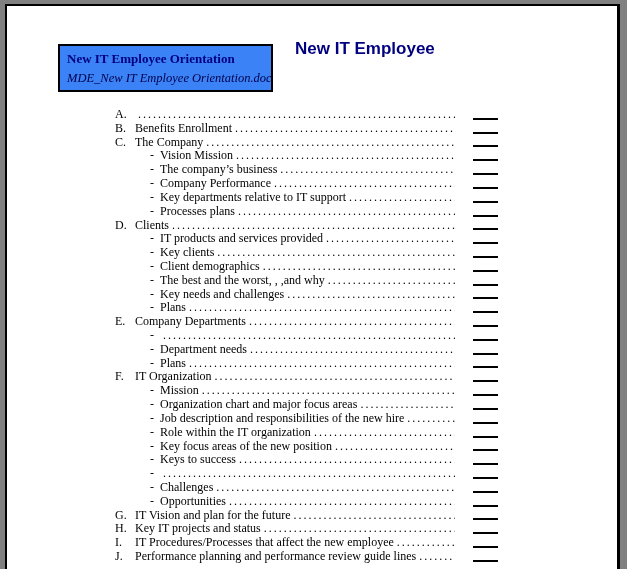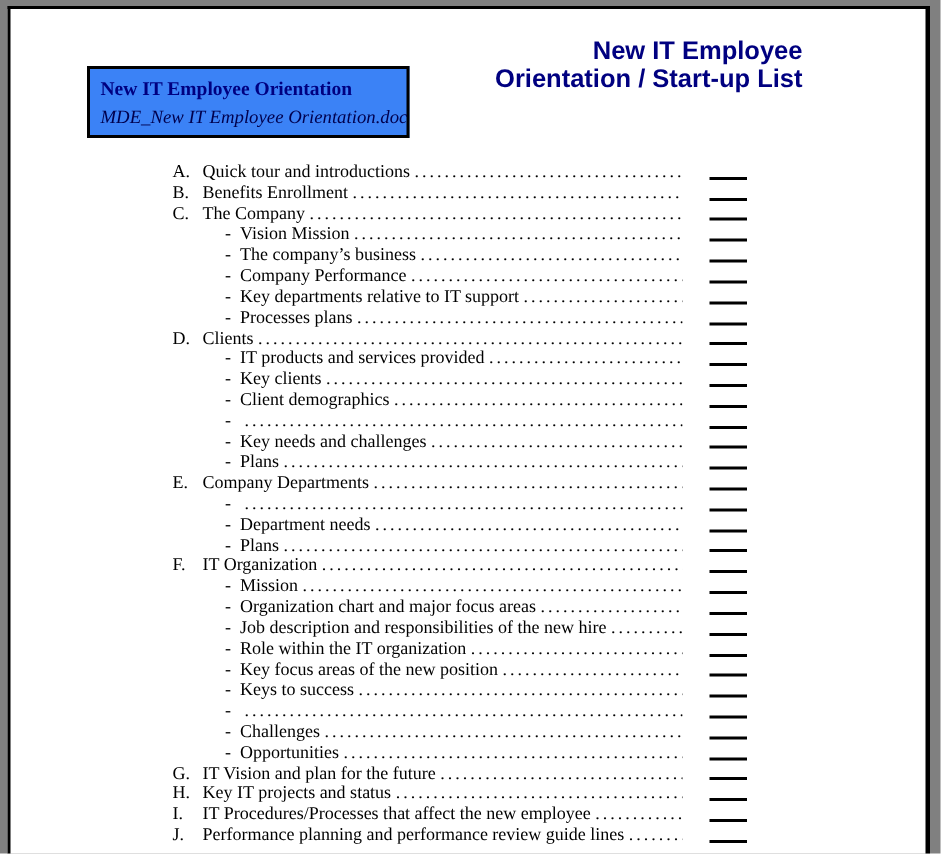--- a/index.html
+++ b/index.html
@@ -43,23 +43,23 @@
   .info-file {
     font-style: italic;
     font-size: 12.5px;
     color: #00004d;
     margin-top: 4px;
     white-space: nowrap;
   }
   .doc-title {
     position: absolute;
     left: 288px;
-    top: 18px;
+    top: 33px;
     width: 240px;
-    text-align: right;
+    text-align: left;
     font-family: "Liberation Sans", sans-serif;
     font-weight: bold;
     font-size: 17px;
     line-height: 19px;
     color: #000080;
   }
   .list {
     position: absolute;
     left: 0;
     top: 102px;
@@ -106,27 +106,25 @@
 <div class="desktop">
   <div class="page">
 
     <div class="info-box">
       <div class="info-title">New IT Employee Orientation</div>
       <div class="info-file">MDE_New IT Employee Orientation.doc</div>
     </div>
 
     <div class="doc-title">
       <div>New IT Employee</div>
-      <div>Orientation / Start-up List</div>
     </div>
 
     <div class="list">
         <div class="row main">
     <span class="label">A.</span>
-    <span class="text">Quick tour and introductions</span>
     <span class="leader"></span>
     <span class="blank"></span>
   </div>
         <div class="row main">
     <span class="label">B.</span>
     <span class="text">Benefits Enrollment</span>
     <span class="leader"></span>
     <span class="blank"></span>
   </div>
         <div class="row main">
@@ -184,20 +182,21 @@
     <span class="blank"></span>
   </div>
         <div class="row sub">
     <span class="label">-</span>
     <span class="text">Client demographics</span>
     <span class="leader"></span>
     <span class="blank"></span>
   </div>
         <div class="row sub">
     <span class="label">-</span>
+    <span class="text">The best and the worst, , ,and why</span>
     <span class="leader"></span>
     <span class="blank"></span>
   </div>
         <div class="row sub">
     <span class="label">-</span>
     <span class="text">Key needs and challenges</span>
     <span class="leader"></span>
     <span class="blank"></span>
   </div>
         <div class="row sub">

